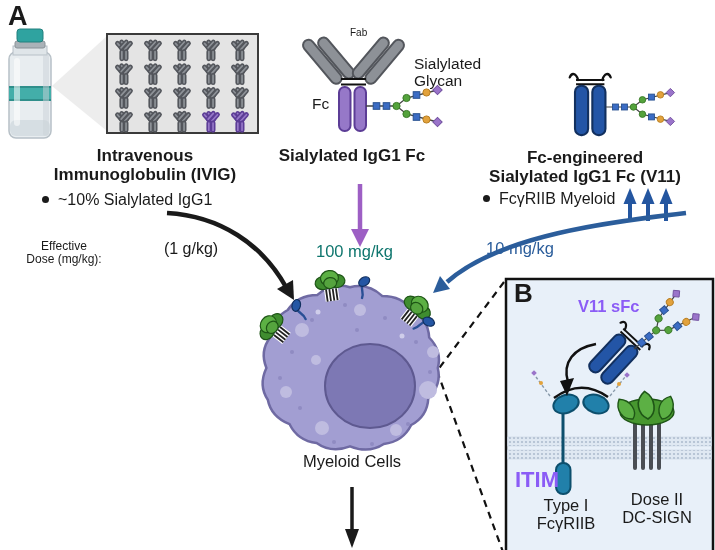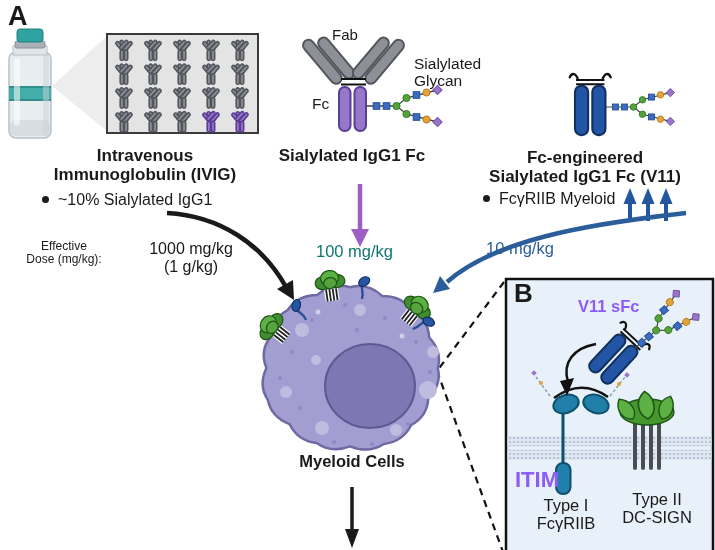--- a/index.html
+++ b/index.html
@@ -264,21 +264,21 @@
 
 <div class="t b ctr" style="left:25px;top:147px;width:240px;font-size:17px;">
   <div>Intravenous</div>
   <div>Immunoglobulin (IVIG)</div>
 </div>
 <div class="t bullet" style="left:42px;top:191px;font-size:16px;">
   <span class="dot"></span>
   <span>~10% Sialylated IgG1</span>
 </div>
 
-<div class="t" style="left:332px;top:27px;font-size:15px;">Fab</div>
+<div class="t" style="left:350px;top:27px;font-size:10px;">Fab</div>
 <div class="t" style="left:312px;top:95px;font-size:15.5px;">Fc</div>
 <div class="t" style="left:414px;top:55px;font-size:15.5px;">
   <div>Sialylated</div>
   <div>Glycan</div>
 </div>
 <div class="t b ctr" style="left:272px;top:147px;width:160px;font-size:17px;">Sialylated IgG1 Fc</div>
 
 <div class="t b ctr" style="left:465px;top:149px;width:240px;font-size:17px;">
   <div>Fc-engineered</div>
   <div>Sialylated IgG1 Fc (V11)</div>
@@ -286,33 +286,32 @@
 <div class="t bullet" style="left:483px;top:190px;font-size:16px;">
   <span class="dot"></span>
   <span>FcγRIIB Myeloid</span>
 </div>
 
 <div class="t ctr" style="left:8px;top:240px;width:112px;font-size:12px;">
   <div>Effective</div>
   <div>Dose (mg/kg):</div>
 </div>
 <div class="t ctr" style="left:141px;top:240px;width:100px;font-size:16px;">
-  <div>1000 mg/kg</div>
   <div>(1 g/kg)</div>
 </div>
 <div class="t purpleTxt" style="left:316px;top:242px;font-size:16.5px;">100 mg/kg</div>
 <div class="t blueTxt" style="left:486px;top:239px;font-size:16.5px;">10 mg/kg</div>
 
-<div class="t ctr" style="left:277px;top:452px;width:150px;font-size:16.5px;font-weight:bold;">Myeloid Cells</div>
+<div class="t ctr" style="left:277px;top:452px;width:150px;font-size:16.5px;">Myeloid Cells</div>
 
 <div class="t b" style="left:514px;top:279px;font-size:26px;">B</div>
 <div class="t tealTxt" style="left:578px;top:297px;font-size:16.5px;font-weight:600;">V11 sFc</div>
 <div class="t b tealTxt" style="left:515px;top:468px;font-size:22px;">ITIM</div>
 <div class="t ctr" style="left:520px;top:496px;width:92px;font-size:16.5px;">
   <div>Type I</div>
   <div>FcγRIIB</div>
 </div>
 <div class="t ctr" style="left:600px;top:490px;width:114px;font-size:16.5px;">
-  <div>Type II</div>
+  <div>Dose II</div>
   <div>DC-SIGN</div>
 </div>
 
 </div>
 
 </body></html>

